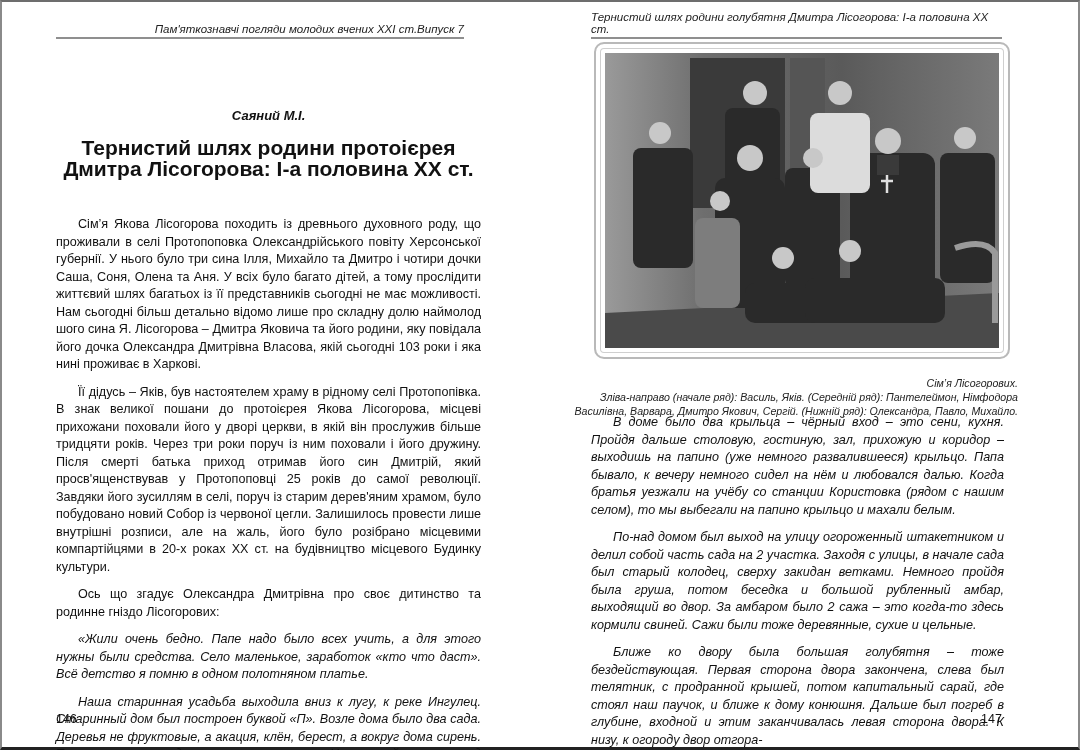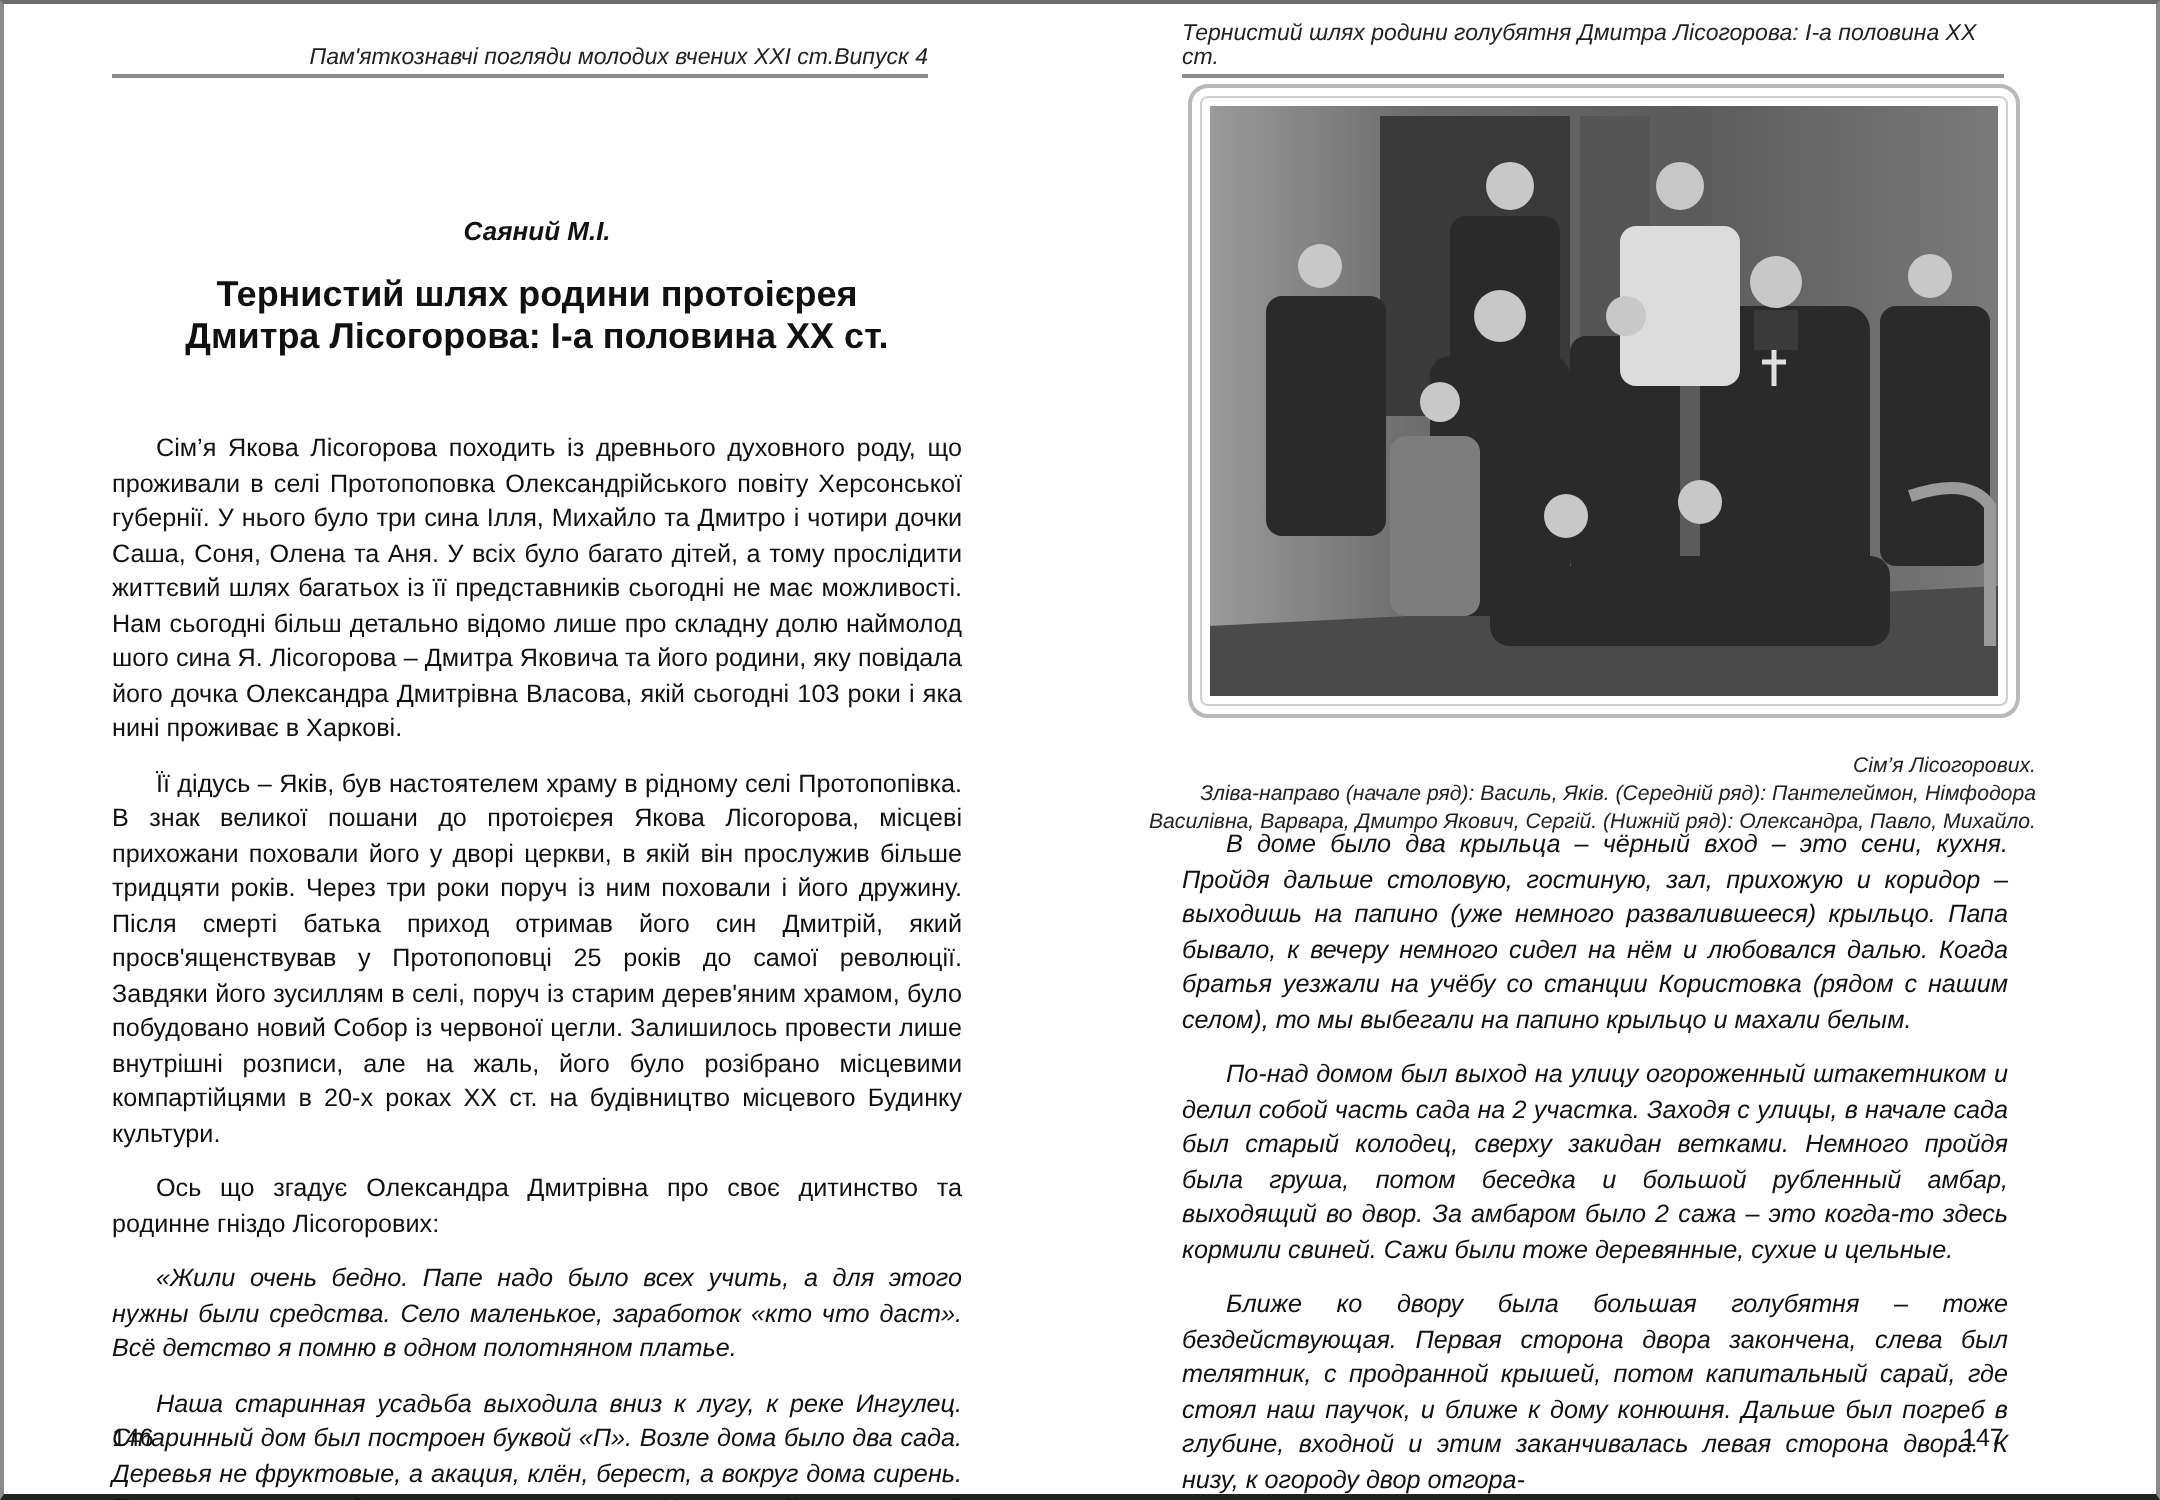--- a/index.html
+++ b/index.html
@@ -27,21 +27,21 @@
     }
     .page-left .running-head { left: 56px; width: 408px; }
     .page-right .running-head { left: 51px; width: 411px; justify-content: flex-end; }
 
     .author {
       position: absolute; left: 56px; width: 425px; top: 108px; text-align: center;
       font-weight: bold; font-style: italic; font-size: 13px;
     }
     .title {
       position: absolute; left: 56px; width: 425px; top: 137px; text-align: center;
-      font-weight: bold; font-size: 18px; line-height: 21px;
+      font-weight: bold; font-size: 21px; line-height: 21px;
     }
     .body-text {
       position: absolute; left: 56px; width: 425px; top: 206px;
       font-size: 12.6px; line-height: 17.5px; text-align: justify;
     }
     .page-right .body-text { left: 51px; width: 413px; top: 404px; }
     .body-text p { margin: 10px 0 3px 0; text-indent: 22px; }
     .body-text p.it { font-style: italic; }
 
     .page-num {
@@ -69,21 +69,21 @@
     }
   </style>
 </head>
 <body>
 
 <div class="frame"></div>
 
 <div class="page page-left">
   <div class="running-head">
     <span>Пам'яткознавчі погляди молодих вчених XXI ст.</span>
-    <span>Випуск 4</span>
+    <span>Випуск 7</span>
   </div>
 
   <div class="author">Саяний М.І.</div>
 
   <div class="title">
     <div>Тернистий шлях родини протоієрея</div>
     <div>Дмитра Лісогорова: І-а половина ХХ ст.</div>
   </div>
 
   <div class="body-text">

